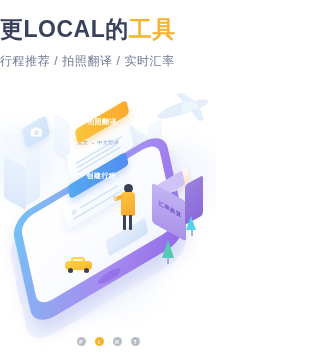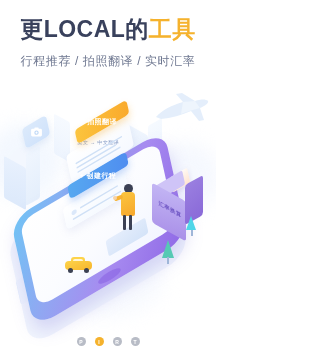--- a/index.html
+++ b/index.html
@@ -5,21 +5,21 @@
   html,body{margin:0;padding:0;}
   body{
     width:216px;height:360px;overflow:hidden;
     background:#ffffff;
     font-family:"Liberation Sans","DejaVu Sans",sans-serif;
     -webkit-font-smoothing:antialiased;
   }
   #screen{position:relative;width:216px;height:360px;background:#ffffff;overflow:hidden;}
 
   
-  #header{position:absolute;left:0;top:0;width:216px;text-align:center;}
+  #header{position:absolute;left:0;top:0;width:216px;text-align:left;}
   #title{
     margin-top:17px;font-size:23px;font-weight:bold;letter-spacing:.5px;
     color:#39415c;line-height:1.12;white-space:nowrap;
   }
   #title .accent{color:#f5b22d;}
   #subtitle{
     margin-top:10px;font-size:12px;color:#6d7party;color:#6e7790;
     letter-spacing:.6px;white-space:nowrap;font-weight:500;
   }
 

